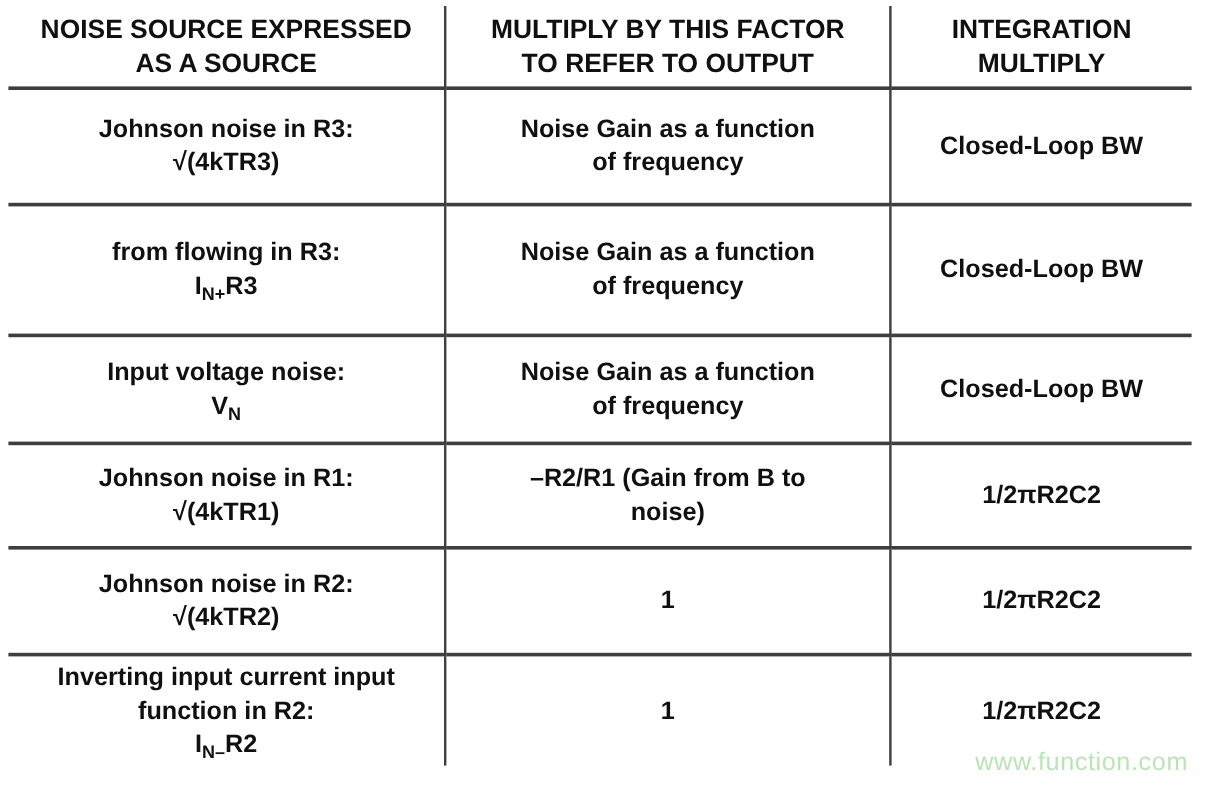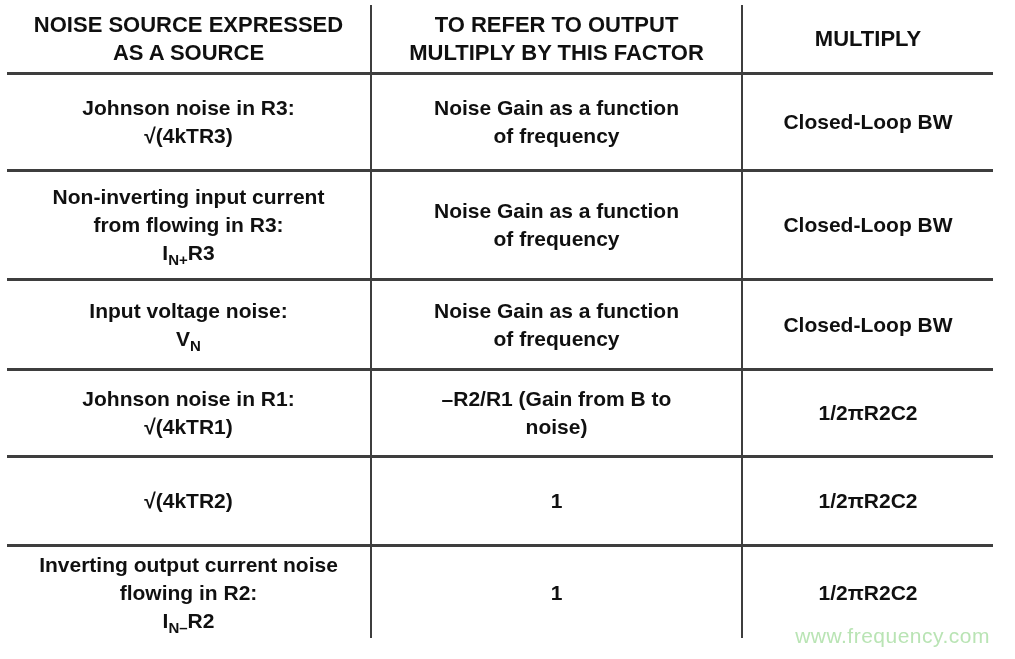--- a/index.html
+++ b/index.html
@@ -44,41 +44,41 @@
 </head>
 <body>
 
 <div class="tbl">
 
   <div class="cell head c1 hb">
     <div>NOISE SOURCE EXPRESSED</div>
     <div>AS A SOURCE</div>
   </div>
   <div class="cell head c2 hb">
+    <div>MULTIPLY BY THIS FACTOR</div>
     <div>TO REFER TO OUTPUT</div>
-    <div>MULTIPLY BY THIS FACTOR</div>
   </div>
   <div class="cell head hb">
+    <div>INTEGRATION</div>
     <div>MULTIPLY</div>
   </div>
 
   <div class="cell c1 hb">
     <div>Johnson noise in R3:</div>
     <div>√(4kTR3)</div>
   </div>
   <div class="cell c2 hb">
     <div>Noise Gain as a function</div>
     <div>of frequency</div>
   </div>
   <div class="cell hb">
     <div>Closed-Loop BW</div>
   </div>
 
   <div class="cell c1 hb">
-    <div>Non-inverting input current</div>
     <div>from flowing in R3:</div>
     <div><span>I</span><sub class="fsub">N+</sub><span>R3</span></div>
   </div>
   <div class="cell c2 hb">
     <div>Noise Gain as a function</div>
     <div>of frequency</div>
   </div>
   <div class="cell hb">
     <div>Closed-Loop BW</div>
   </div>
@@ -101,36 +101,37 @@
   </div>
   <div class="cell c2 hb">
     <div>–R2/R1 (Gain from B to</div>
     <div>noise)</div>
   </div>
   <div class="cell hb">
     <div>1/2πR2C2</div>
   </div>
 
   <div class="cell c1 hb">
+    <div>Johnson noise in R2:</div>
     <div>√(4kTR2)</div>
   </div>
   <div class="cell c2 hb">
     <div>1</div>
   </div>
   <div class="cell hb">
     <div>1/2πR2C2</div>
   </div>
 
   <div class="cell c1">
-    <div>Inverting output current noise</div>
-    <div>flowing in R2:</div>
+    <div>Inverting input current input</div>
+    <div>function in R2:</div>
     <div><span>I</span><sub class="fsub">N–</sub><span>R2</span></div>
   </div>
   <div class="cell c2">
     <div>1</div>
   </div>
   <div class="cell">
     <div>1/2πR2C2</div>
   </div>
 
 </div>
 
-<div class="watermark">www.frequency.com</div>
+<div class="watermark">www.function.com</div>
 
 </body></html>

